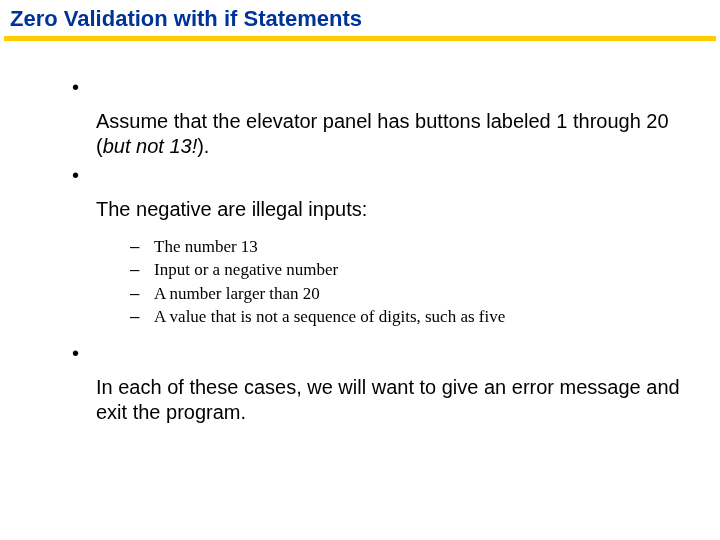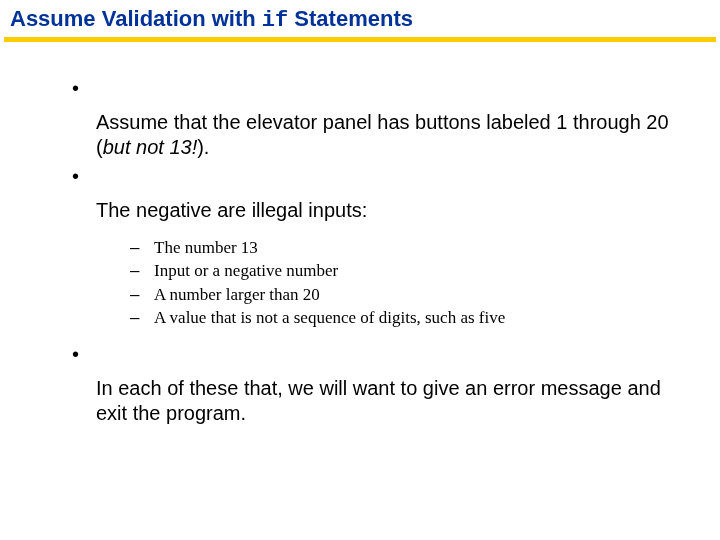--- a/index.html
+++ b/index.html
@@ -20,21 +20,21 @@
   }
   .title-bar {
     padding: 6px 10px 4px 10px;
   }
   .title {
     color: #003399;
     font-size: 22px;
     font-weight: bold;
   }
   .title .code {
-    font-family: Liberation Mono, monospace;
+    font-family: Liberation Sans, sans-serif;
     font-weight: bold;
   }
   .head-rule {
     height: 5px;
     background: #ffcc00;
     margin: 0 4px 0 4px;
   }
   .content {
     padding: 30px 40px 0 40px;
     font-size: 20px;
@@ -67,21 +67,21 @@
   }
   .ital { font-style: italic; }
 </style>
 </head>
 <body>
 
 <div class="slide">
 
   <div class="title-bar">
     <span class="title">
-      <span>Assume Validation with </span><span class="code">if</span><span> Statements</span>
+      <span>Zero Validation with </span><span class="code">if</span><span> Statements</span>
     </span>
   </div>
   <div class="head-rule"></div>
 
   <div class="content">
 
     <div class="bullet-l1">
       <div class="dot">•</div>
       <div class="txt">
         <span>Assume that the elevator panel has buttons labeled 1 through 20 (</span><span class="ital">but not 13!</span><span>).</span>
@@ -107,18 +107,18 @@
         <div class="txt">A number larger than 20</div>
       </div>
       <div class="bullet-l2">
         <div class="dash">–</div>
         <div class="txt">A value that is not a sequence of digits, such as five</div>
       </div>
     </div>
 
     <div class="bullet-l1">
       <div class="dot">•</div>
-      <div class="txt">In each of these that, we will want to give an error message and exit the program.</div>
+      <div class="txt">In each of these cases, we will want to give an error message and exit the program.</div>
     </div>
 
   </div>
 
 </div>
 
 </body></html>

